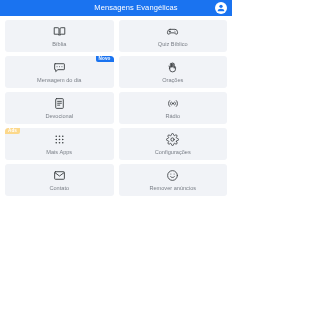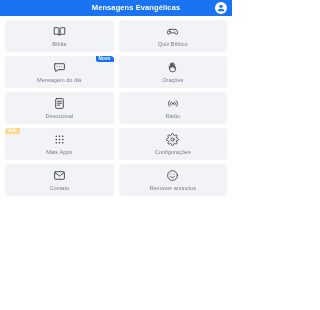--- a/index.html
+++ b/index.html
@@ -29,21 +29,21 @@
     background: #1a73f0;
     display: flex;
     align-items: center;
     justify-content: center;
     position: relative;
     flex: 0 0 auto;
   }
   .appbar-title {
     color: #ffffff;
     font-size: 7.5px;
-    font-weight: bold;
+    font-weight: normal;
     letter-spacing: 0.1px;
     line-height: 16px;
     white-space: nowrap;
     margin-left: 40px;
   }
   .avatar {
     position: absolute;
     right: 5px;
     top: 2px;
     width: 12px;

